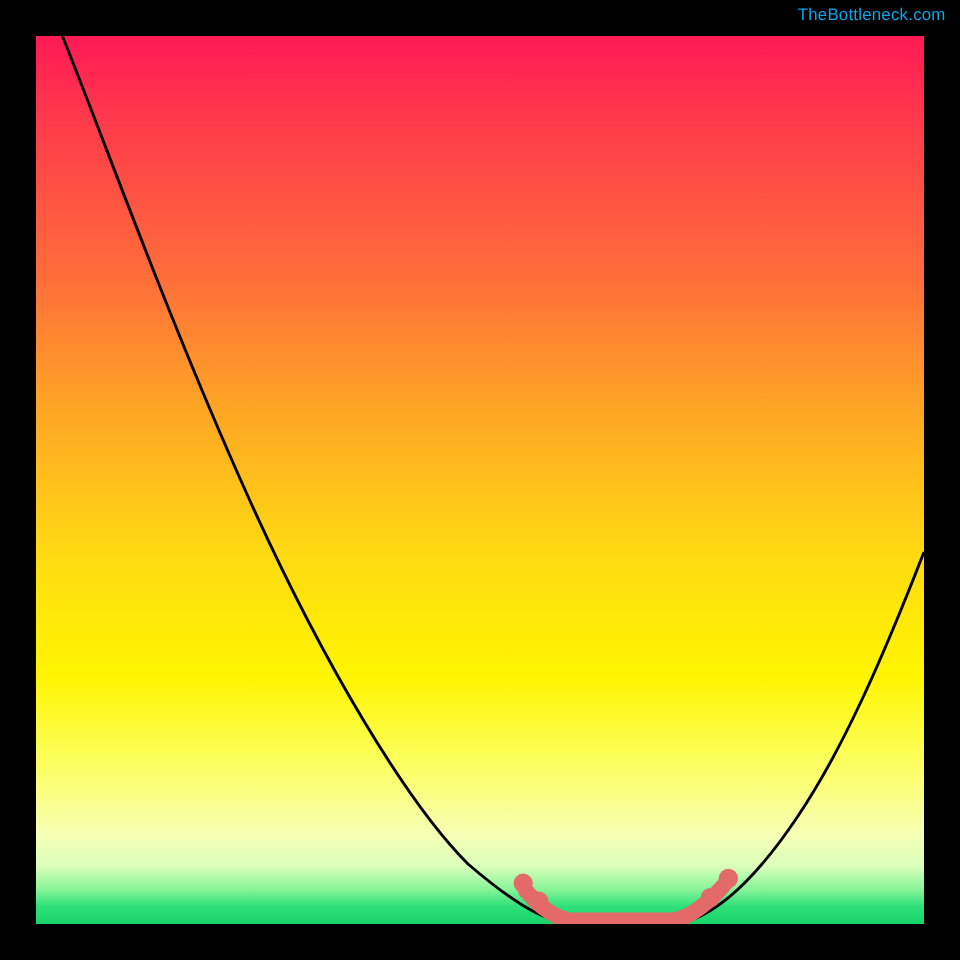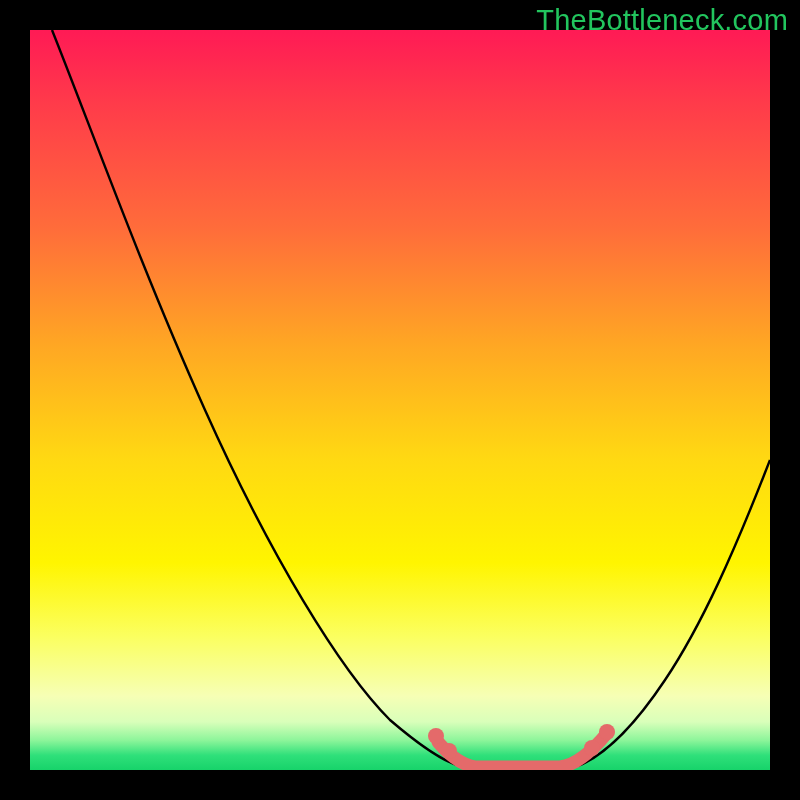--- a/index.html
+++ b/index.html
@@ -47,22 +47,22 @@
   svg.curves {
     position: absolute;
     inset: 0;
     width: 740px;
     height: 740px;
   }
   .watermark {
     position: absolute;
     top: 4px;
     right: 12px;
-    color: #22c55e;
-    font-size: 29px;
+    color: #0ea5e9;
+    font-size: 14px;
     letter-spacing: 0.2px;
     font-weight: 500;
   }
 </style>
 </head>
 <body>
 
 <div class="frame">
   <div class="watermark">TheBottleneck.com</div>
 

